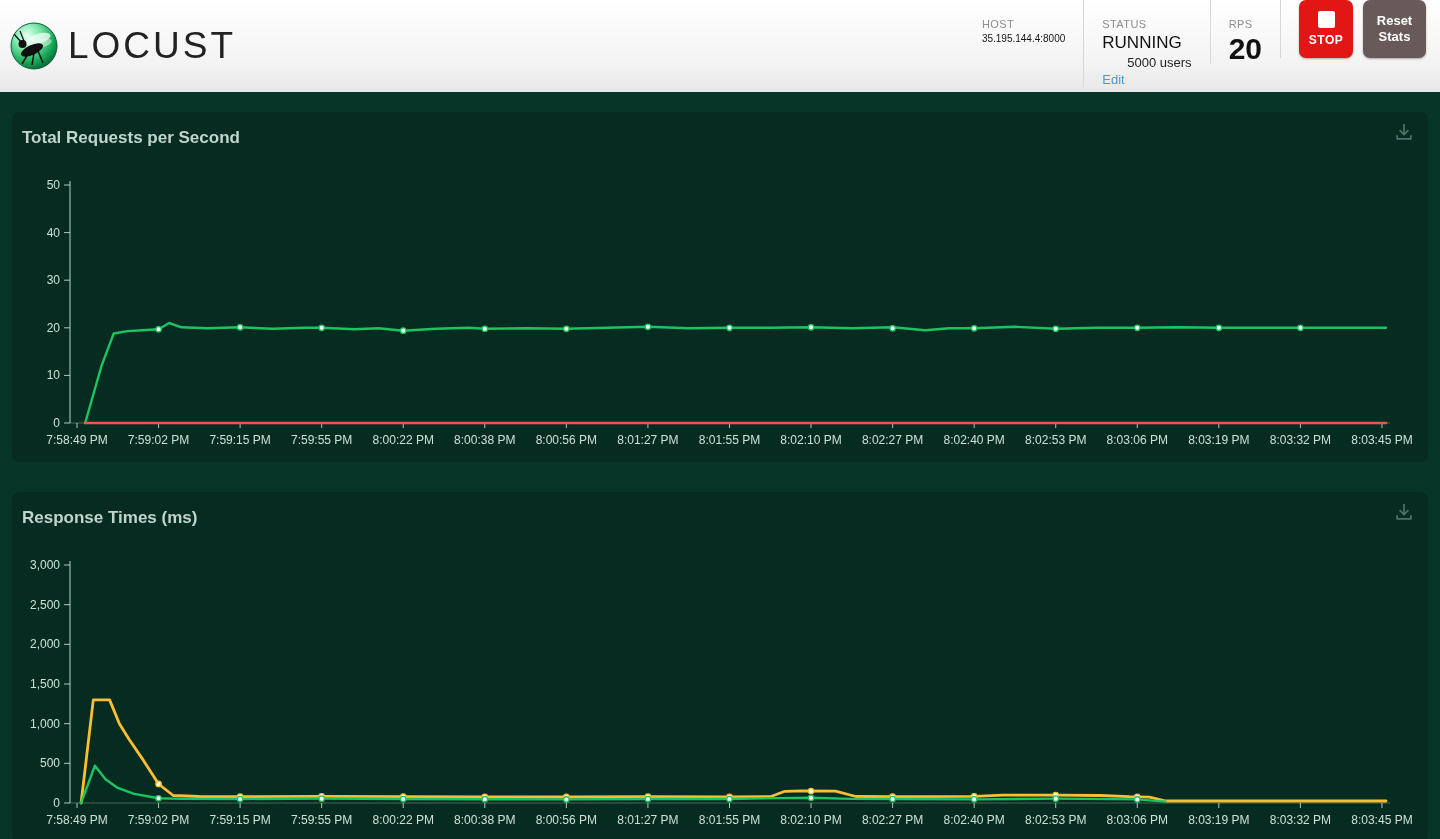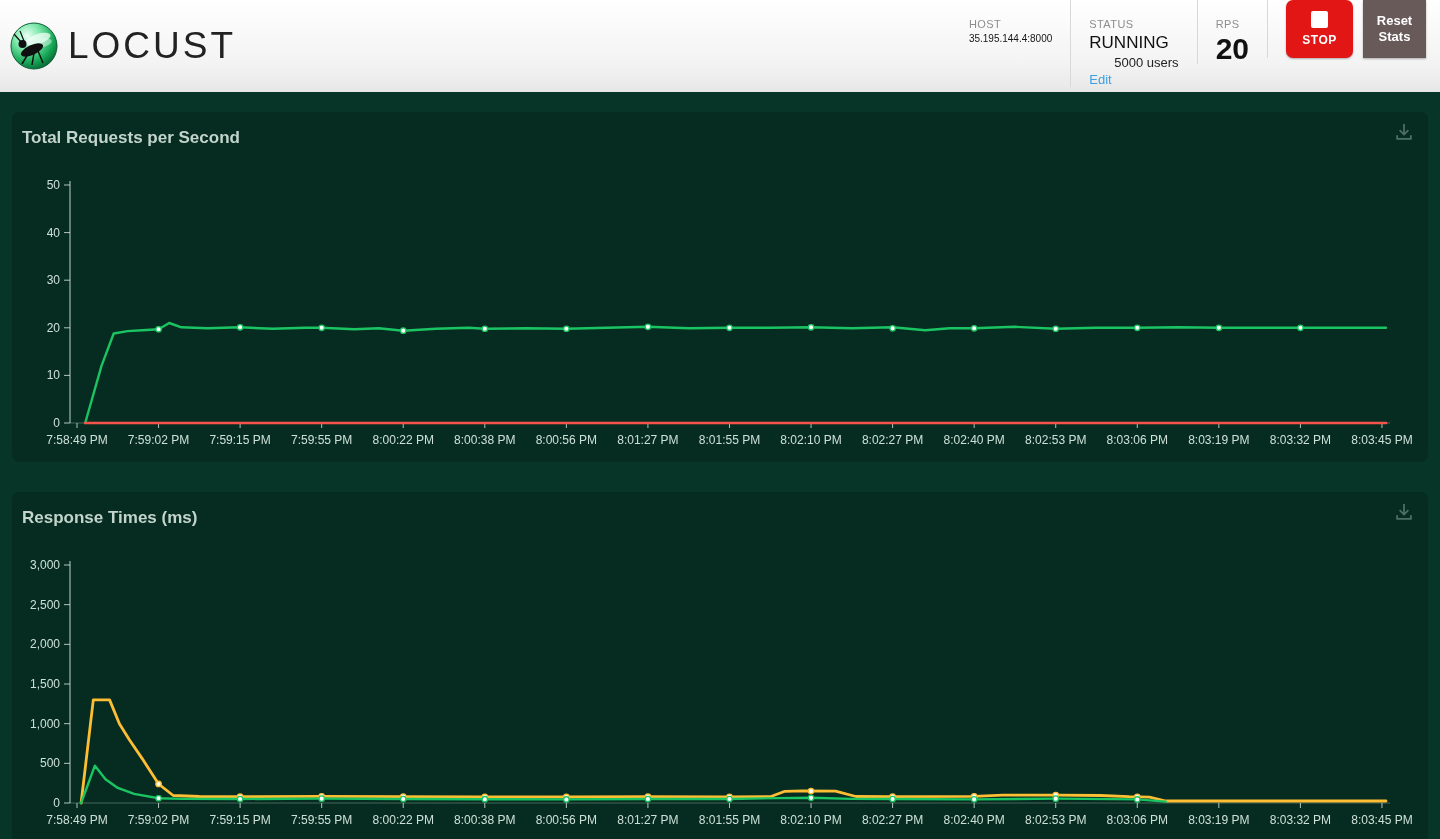--- a/index.html
+++ b/index.html
@@ -45,33 +45,33 @@
   .edit-link { font-size: 13px; color: #3ba0e0; text-decoration: none; margin-top: 2px; cursor: pointer; }
   .stat-big { font-size: 30px; font-weight: bold; color: #111; line-height: 1; margin-top: 1px; }
   .stat-mid { font-size: 22px; font-weight: bold; color: #111; line-height: 1.1; }
 
   .buttons {
     border-left: 1px solid #d8d8d8;
     display: flex; align-items: center; gap: 10px;
     padding-left: 18px; margin-left: 0;
   }
   .btn-stop {
-    width: 67px; height: 58px;
+    width: 54px; height: 58px;
     background: #e31616;
     border: none; border-radius: 7px;
     display: flex; flex-direction: column; align-items: center; justify-content: center; gap: 5px;
     cursor: pointer;
     box-shadow: 0 1px 2px rgba(0,0,0,.3);
   }
   .stop-square { width: 17px; height: 17px; background: #ffffff; border-radius: 2px; }
   .stop-label { color: #ffffff; font-size: 12px; font-weight: bold; letter-spacing: .5px; }
   .btn-reset {
     width: 63px; height: 58px;
     background: #695a5a;
-    border: none; border-radius: 0;
+    border: none; border-radius: 7px;
     color: #ffffff; font-size: 13px; font-weight: bold; line-height: 1.25;
     font-family: "Liberation Sans", sans-serif;
     cursor: pointer;
     box-shadow: 0 1px 2px rgba(0,0,0,.3);
   }
 
   
   .main { padding: 20px 12px 0 12px; }
   .panel {
     position: relative;

